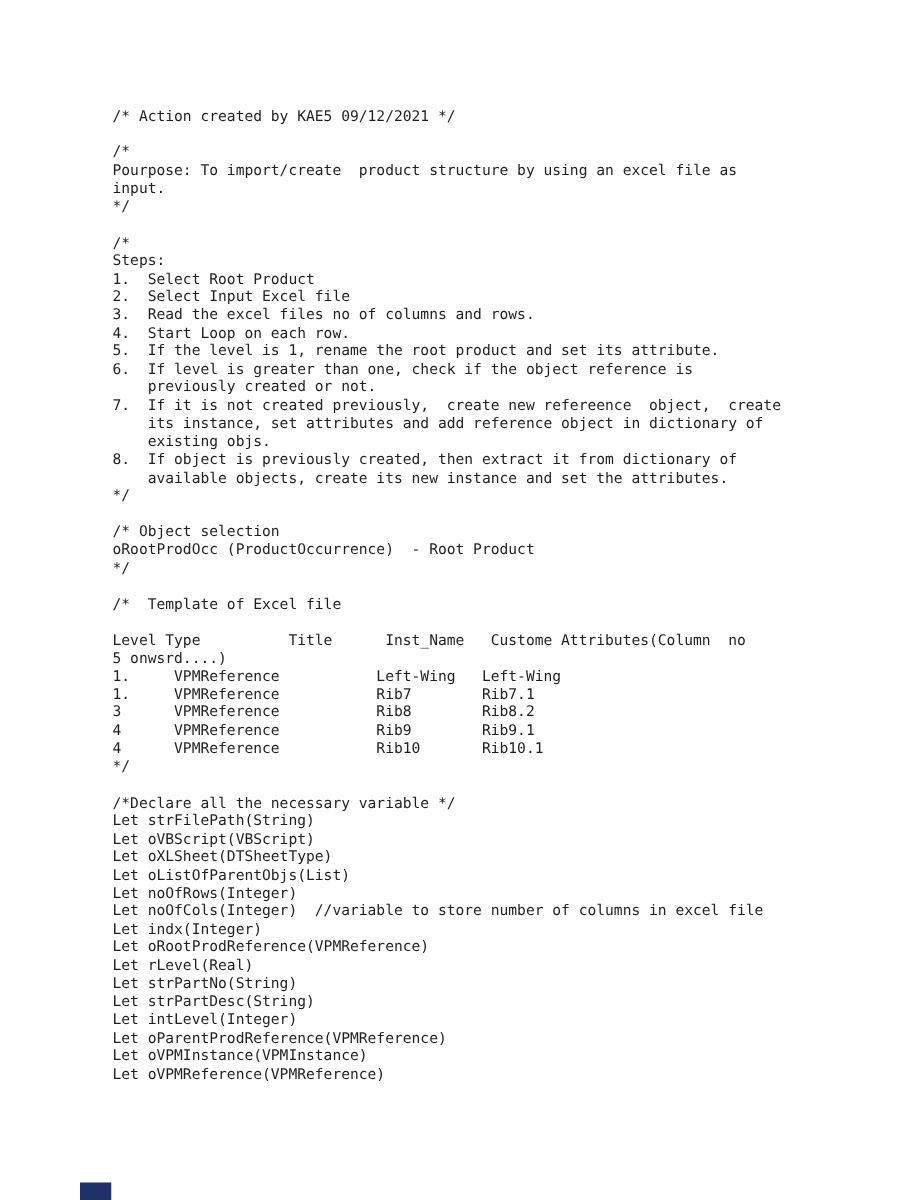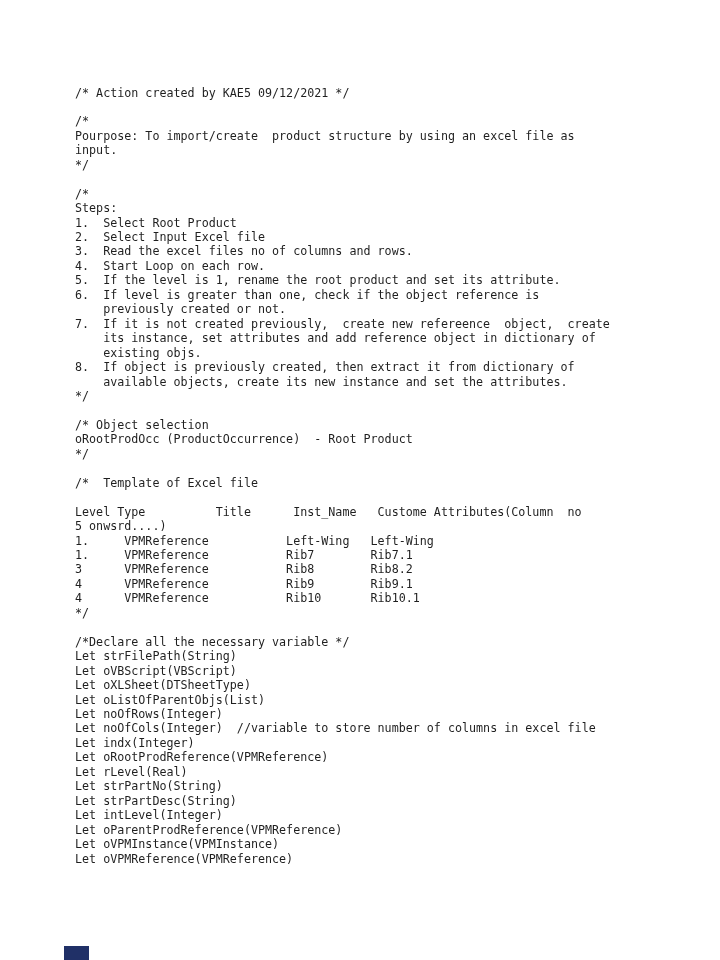--- a/index.html
+++ b/index.html
@@ -7,21 +7,21 @@
   .page {
     position: relative;
     width: 720px;
     height: 960px;
     background: #ffffff;
     overflow: hidden;
     font-family: "DejaVu Sans Mono", "Liberation Mono", monospace;
   }
   .code {
     position: absolute;
-    left: 75px;
+    left: 90px;
     top: 85.5px;
     margin: 0;
     font-family: "DejaVu Sans Mono", "Liberation Mono", monospace;
     font-size: 11.7px;
     line-height: 14.45px;
     color: #1f1f1f;
     white-space: pre;
     letter-spacing: 0;
   }
   .page-fragment {

